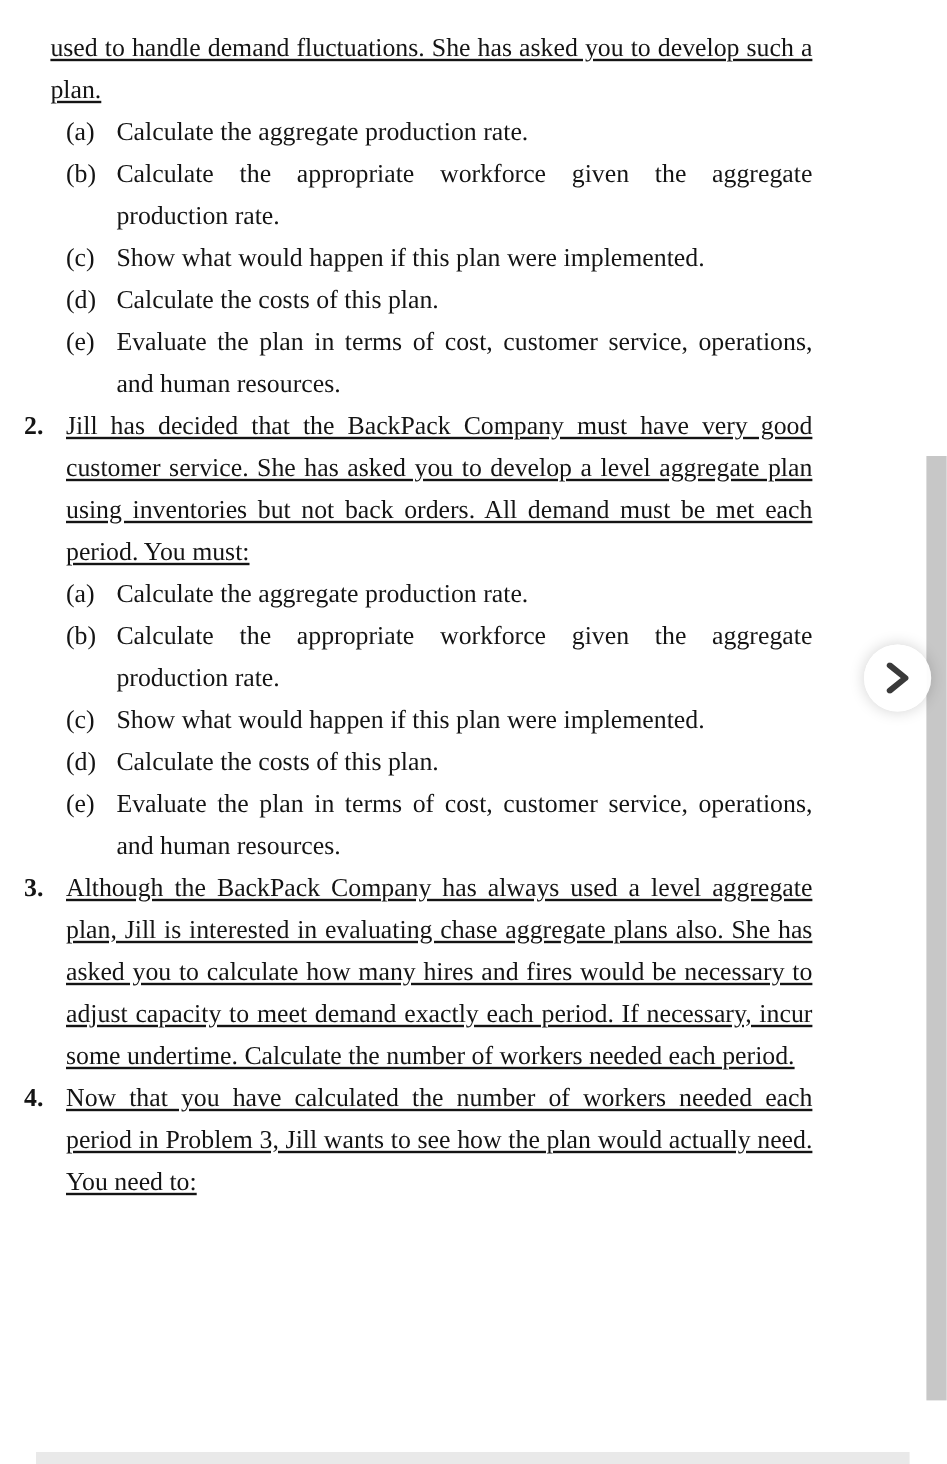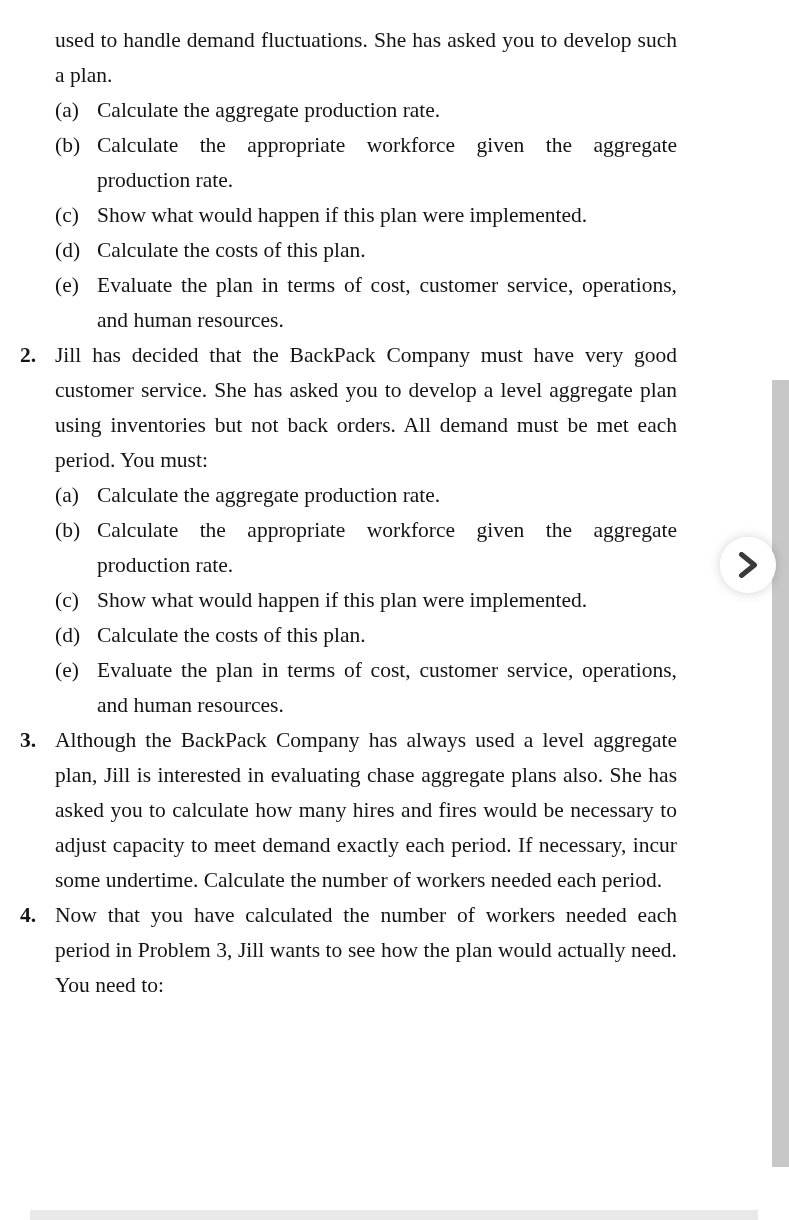--- a/index.html
+++ b/index.html
@@ -15,22 +15,23 @@
   .page {
     position: absolute;
     top: 0; left: 0;
     width: 789px;
     height: 1220px;
     padding: 23px 112px 0 20px;
     font-size: 21.5px;
     line-height: 35px;
   }
   .cont {
-    margin-left: 35px;
+    margin-left: 22px;
     text-align: justify;
+    text-decoration: underline;
   }
   
   .sub {
     display: flex;
     margin-left: 35px;
   }
   .sub-label {
     flex: 0 0 42px;
   }
   .sub-text {
@@ -43,20 +44,21 @@
   }
   .item-number {
     flex: 0 0 35px;
     font-weight: 700;
   }
   .item-body {
     flex: 1;
   }
   .item-text {
     text-align: justify;
+    text-decoration: underline;
   }
   .item-body .sub {
     margin-left: 0;
   }
   
   .scrollbar-v {
     position: absolute;
     top: 380px;
     right: 0;
     width: 17px;

